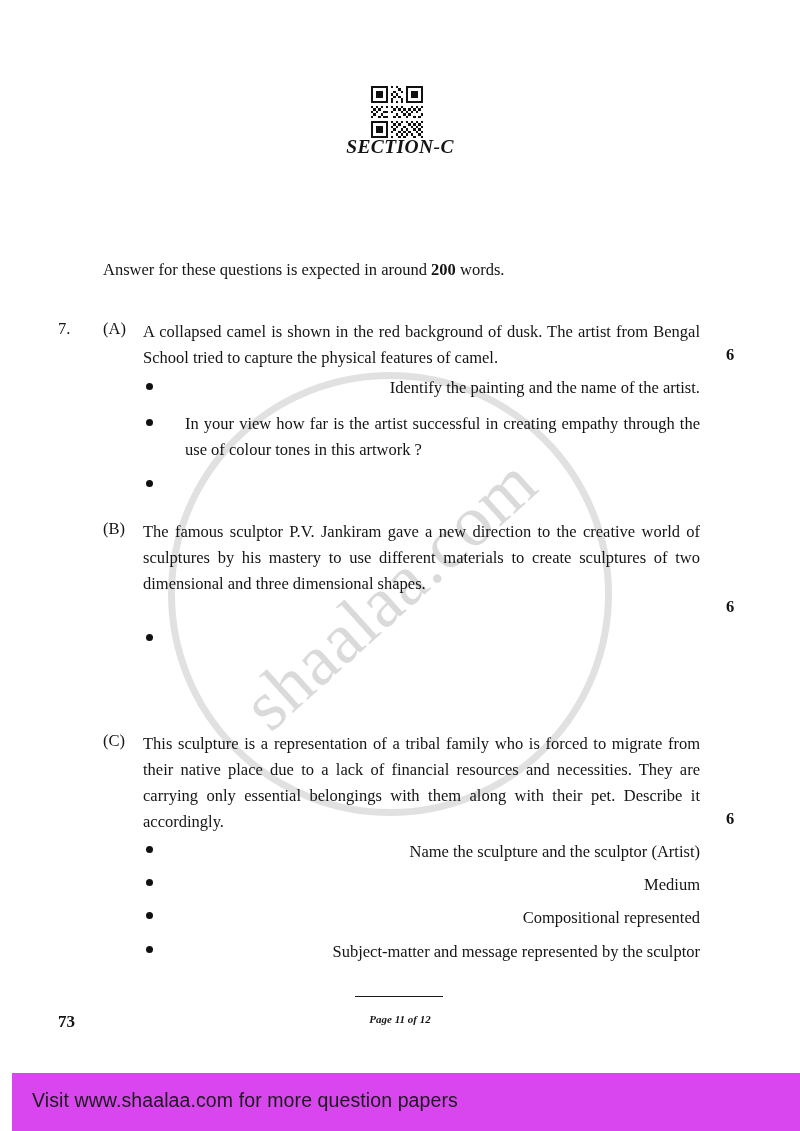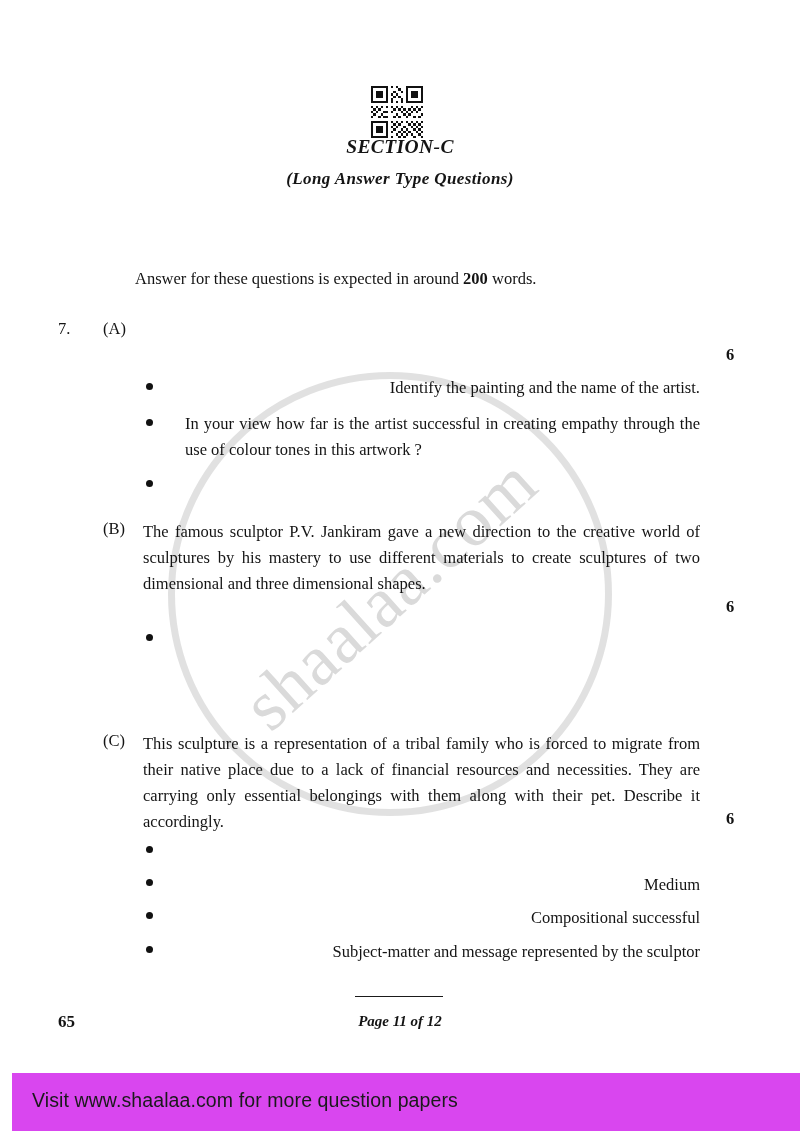--- a/index.html
+++ b/index.html
@@ -98,21 +98,21 @@
 
   
   .instruction {
     position: absolute;
     left: 103px;
     font-size: 16.5px;
     line-height: 1.25;
     white-space: nowrap;
   }
   #instruction-1 { top: 236px; }
-  #instruction-2 { top: 269px; margin-left: 32px; }
+  #instruction-2 { top: 260px; }
   .instruction b { font-weight: bold; }
 
   
   .q-number {
     position: absolute;
     left: 58px;
     font-size: 16.5px;
   }
   .part-label {
     position: absolute;
@@ -163,21 +163,21 @@
     left: 58px;
     top: 1012px;
     font-size: 17px;
     font-weight: bold;
   }
   #page-label {
     position: absolute;
     left: 0; right: 0;
     top: 1013px;
     text-align: center;
-    font-size: 15px;
+    font-size: 11px;
     font-weight: bold;
     font-style: italic;
   }
 
   
   #site-banner {
     position: absolute;
     left: 12px;
     top: 1073px;
     width: 800px;
@@ -324,29 +324,29 @@
           <rect x="8" y="20" width="1" height="1"></rect>
             <rect x="11" y="20" width="1" height="1"></rect>
           <rect x="13" y="20" width="1" height="1"></rect>
             <rect x="17" y="20" width="1" height="1"></rect>
           <rect x="20" y="20" width="1" height="1"></rect>
         </g>
       </svg>
     </div>
 
     <div class="section-title" id="section-heading">SECTION-C</div>
-    <div class="section-title" id="section-subheading">(Long Answer Type Questions)</div>
 
     <div class="instruction" id="instruction-2">
       <span>Answer for these questions is expected in around </span><b>200</b><span> words.</span>
     </div>
 
     <div class="q-number" style="top:319px;">7.</div>
 
     <div class="part-label" style="left:103px; top:319px;">(A)</div>
+    <div class="para" style="left:143px; top:319px; width:557px;">A collapsed camel is shown in the red background of dusk. The artist from Bengal School tried to capture the physical features of camel.</div>
     <div class="marks" style="top:345px;">6</div>
 
     <span class="bullet-dot" style="left:146px; top:383px;"></span>
     <div class="bullet-item nojust" style="left:185px; top:375px; width:515px;">Identify the painting and the name of the artist.</div>
 
     <span class="bullet-dot" style="left:146px; top:419px;"></span>
     <div class="bullet-item" style="left:185px; top:411px; width:515px;">In your view how far is the artist successful in creating empathy through the use of colour tones in this artwork ?</div>
 
     <span class="bullet-dot" style="left:146px; top:480px;"></span>
 
@@ -354,32 +354,33 @@
     <div class="para" style="left:143px; top:519px; width:557px;">The famous sculptor P.V. Jankiram gave a new direction to the creative world of sculptures by his mastery to use different materials to create sculptures of two dimensional and three dimensional shapes.</div>
     <div class="marks" style="top:597px;">6</div>
 
     <span class="bullet-dot" style="left:146px; top:634px;"></span>
 
     <div class="part-label" style="left:103px; top:731px;">(C)</div>
     <div class="para" style="left:143px; top:731px; width:557px;">This sculpture is a representation of a tribal family who is forced to migrate from their native place due to a lack of financial resources and necessities. They are carrying only essential belongings with them along with their pet. Describe it accordingly.</div>
     <div class="marks" style="top:809px;">6</div>
 
     <span class="bullet-dot" style="left:146px; top:846px;"></span>
+    <div class="bullet-item nojust" style="left:185px; top:839px; width:515px;">Name the sculpture and the sculptor (Artist)</div>
 
     <span class="bullet-dot" style="left:146px; top:879px;"></span>
     <div class="bullet-item nojust" style="left:185px; top:872px; width:515px;">Medium</div>
 
     <span class="bullet-dot" style="left:146px; top:912px;"></span>
-    <div class="bullet-item nojust" style="left:185px; top:905px; width:515px;">Compositional successful</div>
+    <div class="bullet-item nojust" style="left:185px; top:905px; width:515px;">Compositional represented</div>
 
     <span class="bullet-dot" style="left:146px; top:946px;"></span>
     <div class="bullet-item nojust" style="left:185px; top:939px; width:515px;">Subject-matter and message represented by the sculptor</div>
 
     <div id="footer-rule"></div>
-    <div id="page-index">65</div>
+    <div id="page-index">73</div>
     <div id="page-label">Page 11 of 12</div>
 
   </div>
 </div>
 
 <div id="site-banner">
   <div id="site-banner-text">Visit www.shaalaa.com for more question papers</div>
 </div>
 
 </body></html>

